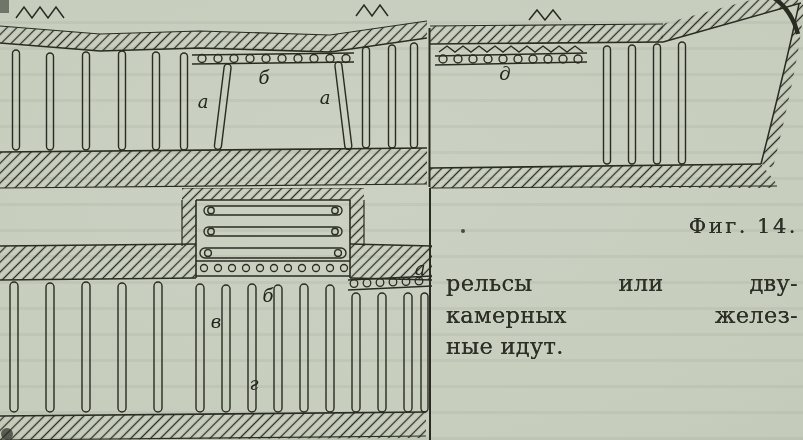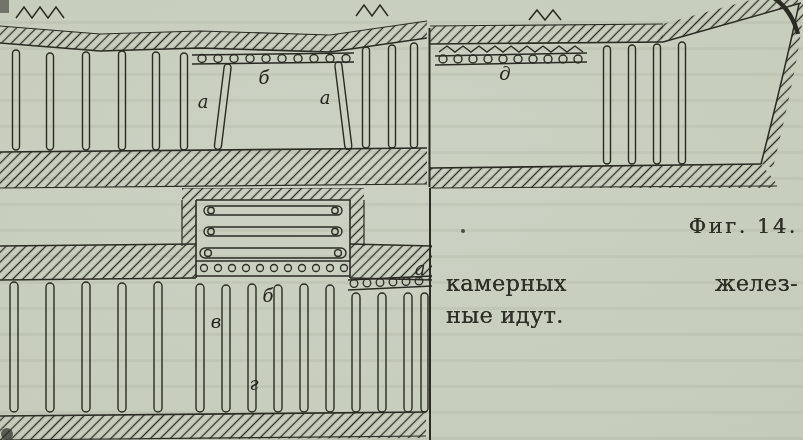--- a/index.html
+++ b/index.html
@@ -264,17 +264,18 @@
     <g>
       <line x1="430" y1="0" x2="430" y2="252" stroke="#2a2b23" stroke-width="2"></line>
     </g>
   </svg>
 
   <div class="speck"></div>
 
   <div class="textcol">
     <div class="caption">Фиг. 14.</div>
     <div class="para">
+      <div class="tline">рельсы или дву-</div>
       <div class="tline">камерных желез-</div>
       <div class="tline last">ные идут.</div>
     </div>
   </div>
 </div>
 
 </body></html>

